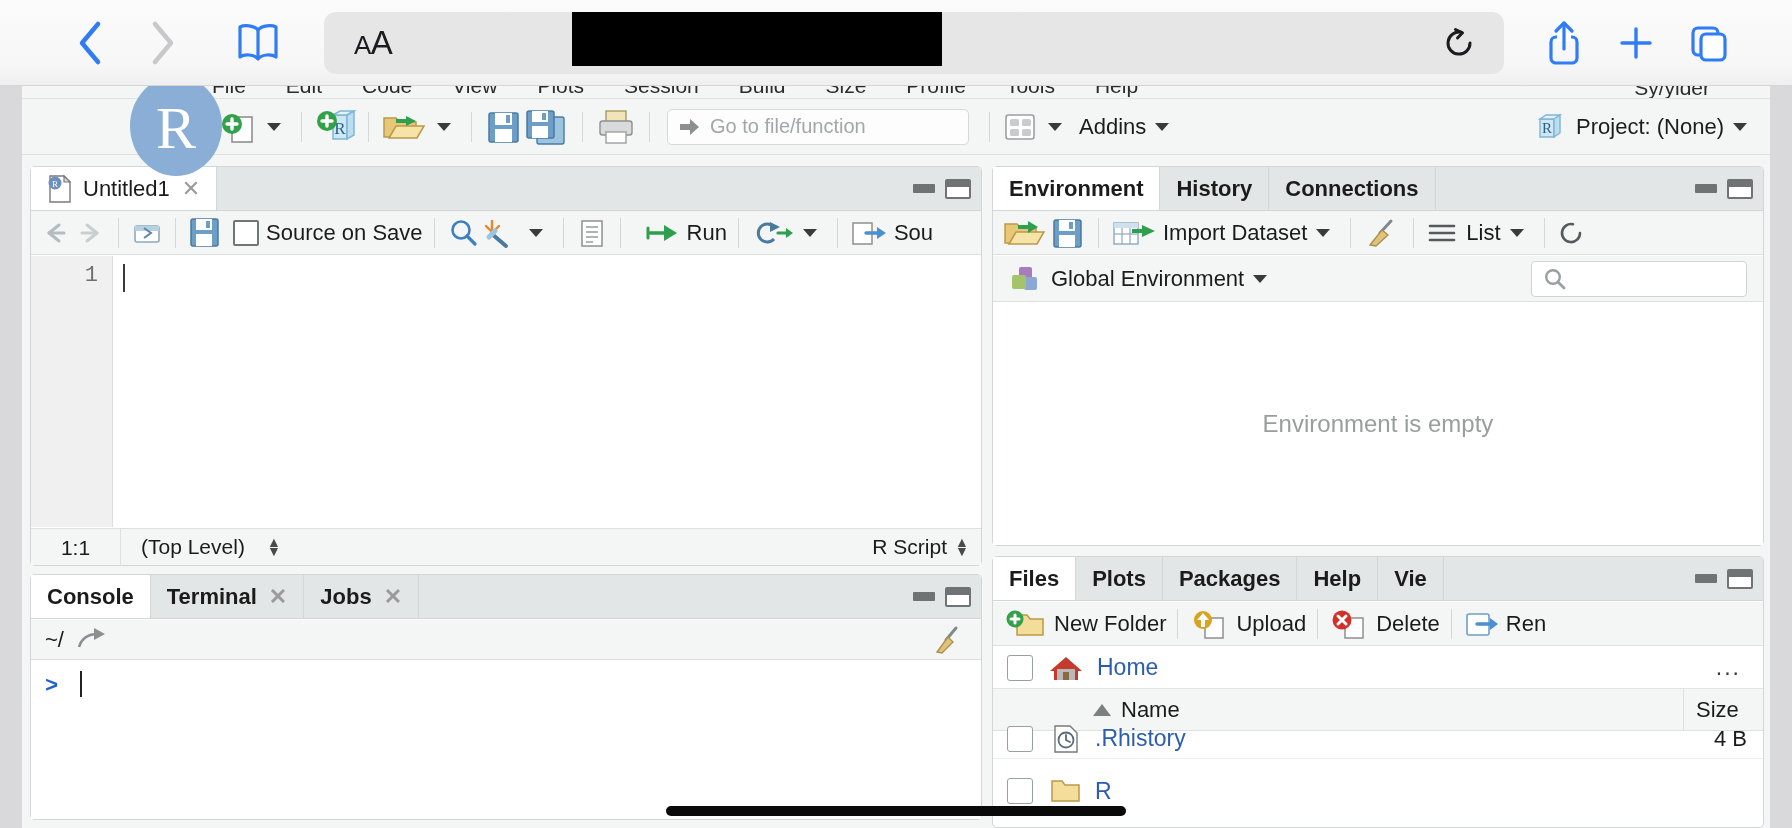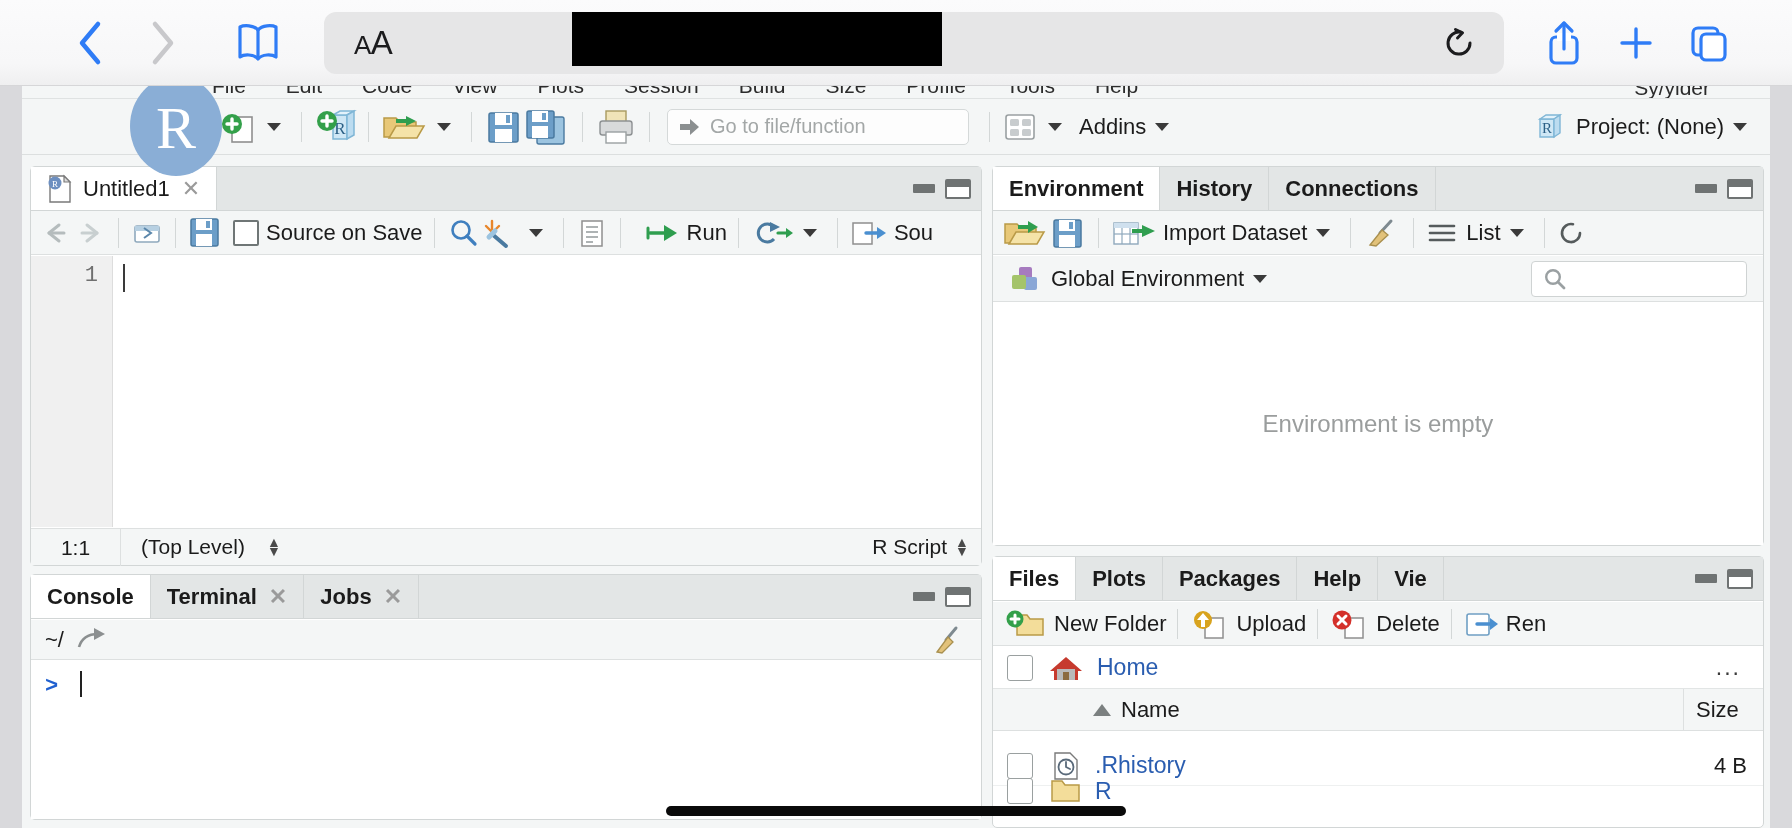--- a/index.html
+++ b/index.html
@@ -841,21 +841,21 @@
       <div id="files-header">
         <span class="fcol-name">
           <span class="sort-tri"></span>
           <span>Name</span>
         </span>
         <span class="fcol-size">
           <span>Size</span>
         </span>
       </div>
 
-      <div class="file-row" style="top:189px">
+      <div class="file-row" style="top:162px">
         <span class="fcheck"></span>
         <svg width="32" height="30" viewBox="0 0 32 30" style="margin-left:18px">
           <polygon points="4,2 19,2 26,9 26,28 4,28" fill="#ffffff" stroke="#7a7a7a" stroke-width="1.4"></polygon>
           <circle cx="15" cy="16" r="7.5" fill="none" stroke="#5a6a7a" stroke-width="1.8"></circle>
           <polyline points="15,11 15,16 19,18" fill="none" stroke="#5a6a7a" stroke-width="1.8" stroke-linecap="round"></polyline>
         </svg>
         <span class="file-name">.Rhistory</span>
         <span class="file-size">4 B</span>
       </div>
 

